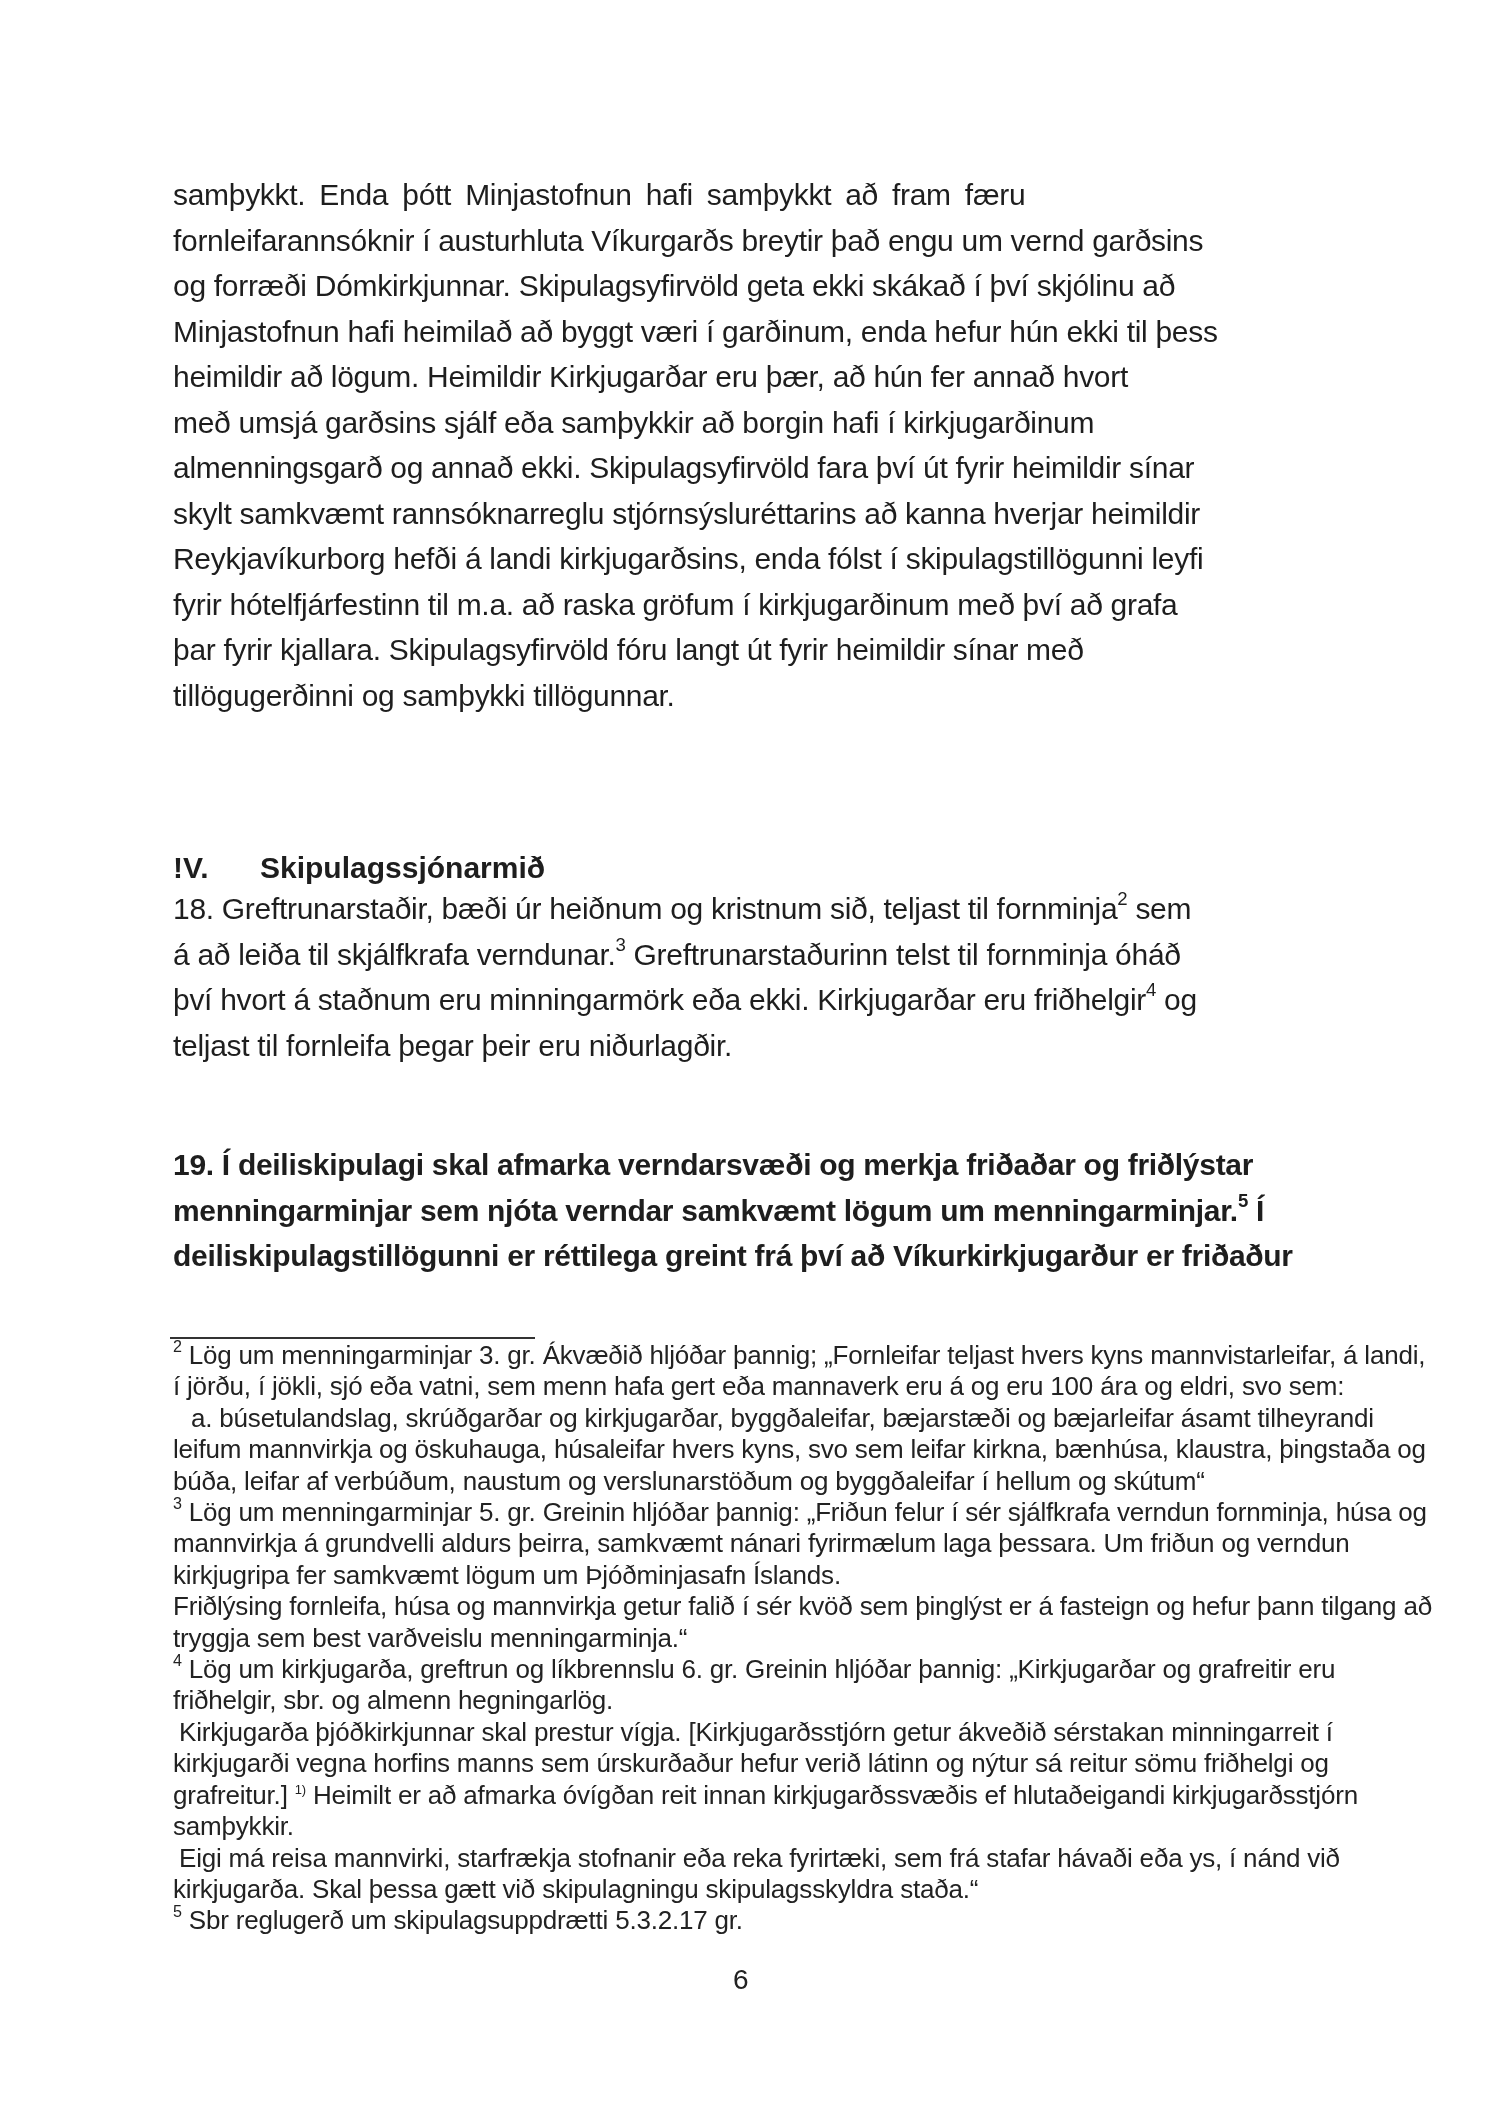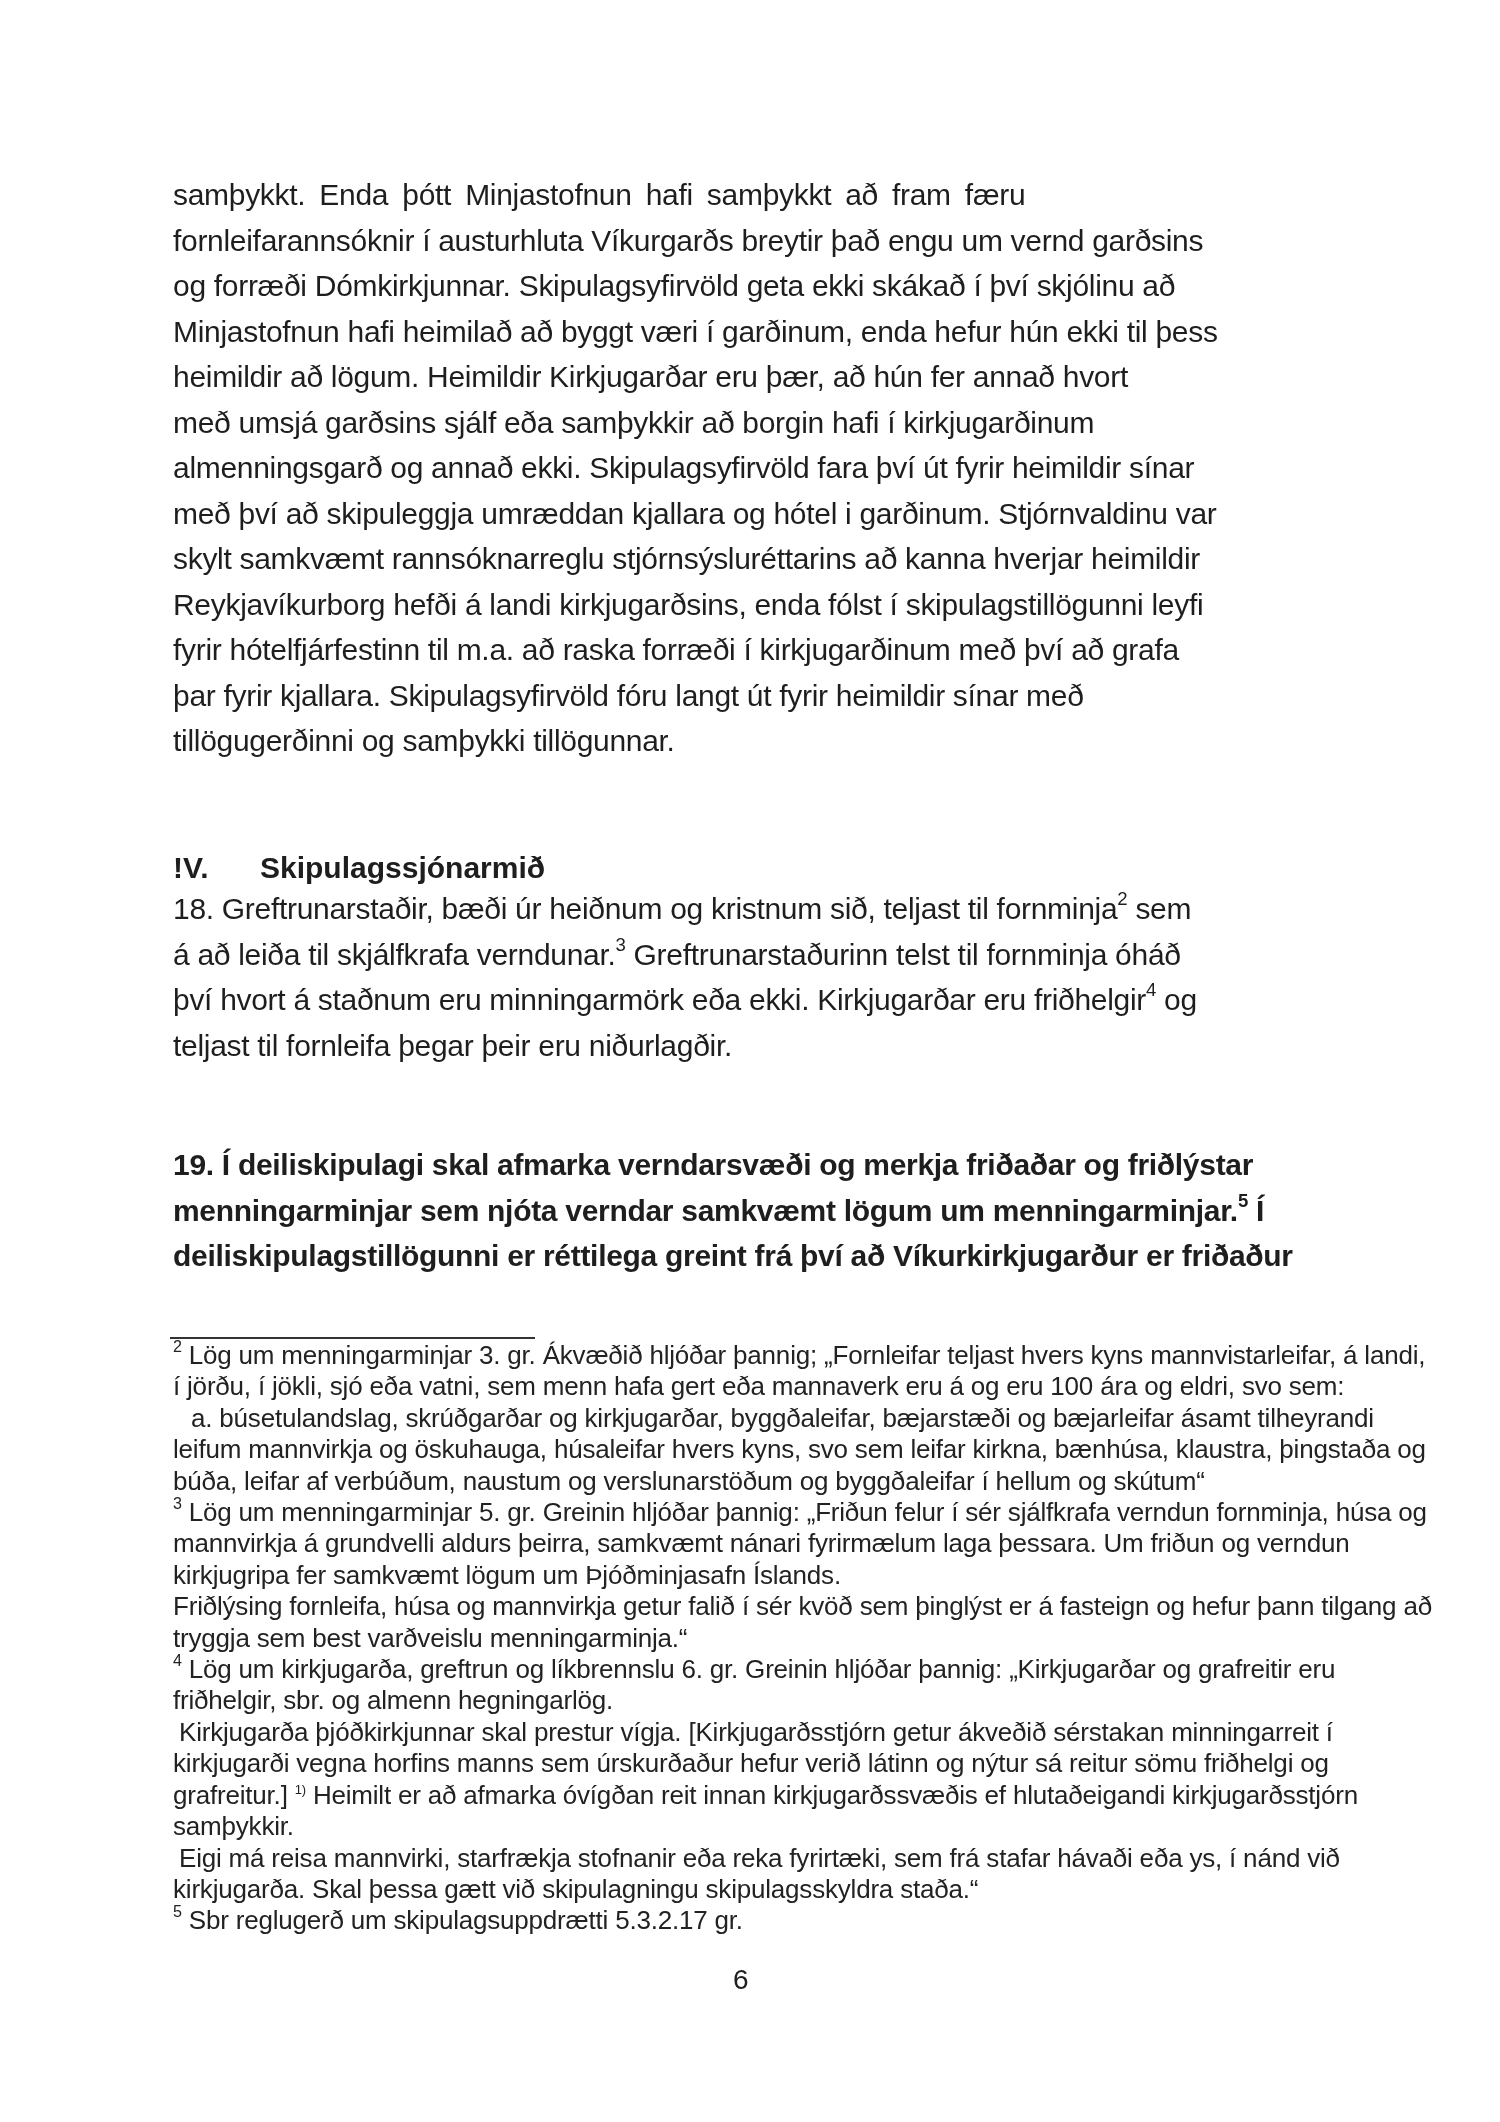--- a/index.html
+++ b/index.html
@@ -36,24 +36,23 @@
 <div class="page">
 
   <div class="body-text p1">
     <div class="justify" style="word-spacing:6px">samþykkt.  Enda  þótt  Minjastofnun  hafi  samþykkt  að  fram  færu</div>
     <div class="justify">fornleifarannsóknir í austurhluta Víkurgarðs breytir það engu um vernd garðsins</div>
     <div class="justify">og forræði Dómkirkjunnar. Skipulagsyfirvöld geta ekki skákað í því skjólinu að</div>
     <div class="justify">Minjastofnun hafi heimilað að byggt væri í garðinum, enda hefur hún ekki til þess</div>
     <div class="justify">heimildir að lögum. Heimildir Kirkjugarðar eru þær, að hún  fer annað hvort</div>
     <div class="justify">með  umsjá  garðsins  sjálf  eða  samþykkir  að  borgin  hafi  í  kirkjugarðinum</div>
     <div class="justify">almenningsgarð og annað ekki. Skipulagsyfirvöld fara því út fyrir heimildir sínar</div>
-    <div class="justify">með því að skipuleggja umræddan kjallara og hótel i garðinum. Stjórnvaldinu var</div>
     <div class="justify">skylt samkvæmt rannsóknarreglu stjórnsýsluréttarins að kanna hverjar heimildir</div>
     <div class="justify">Reykjavíkurborg hefði á landi kirkjugarðsins, enda fólst í skipulagstillögunni leyfi</div>
-    <div class="justify">fyrir hótelfjárfestinn til  m.a. að raska forræði í kirkjugarðinum með því að grafa</div>
+    <div class="justify">fyrir hótelfjárfestinn til  m.a. að raska gröfum í kirkjugarðinum með því að grafa</div>
     <div class="justify">þar  fyrir   kjallara.  Skipulagsyfirvöld  fóru  langt  út  fyrir  heimildir  sínar  með</div>
     <div>tillögugerðinni og samþykki tillögunnar.</div>
   </div>
 
   <div class="heading">
     <span class="num">!V.</span><span>Skipulagssjónarmið</span>
   </div>
 
   <div class="body-text p18">
     <div><span>18. Greftrunarstaðir, bæði úr heiðnum og kristnum sið, teljast til fornminja</span><sup>2</sup><span> sem</span></div>

